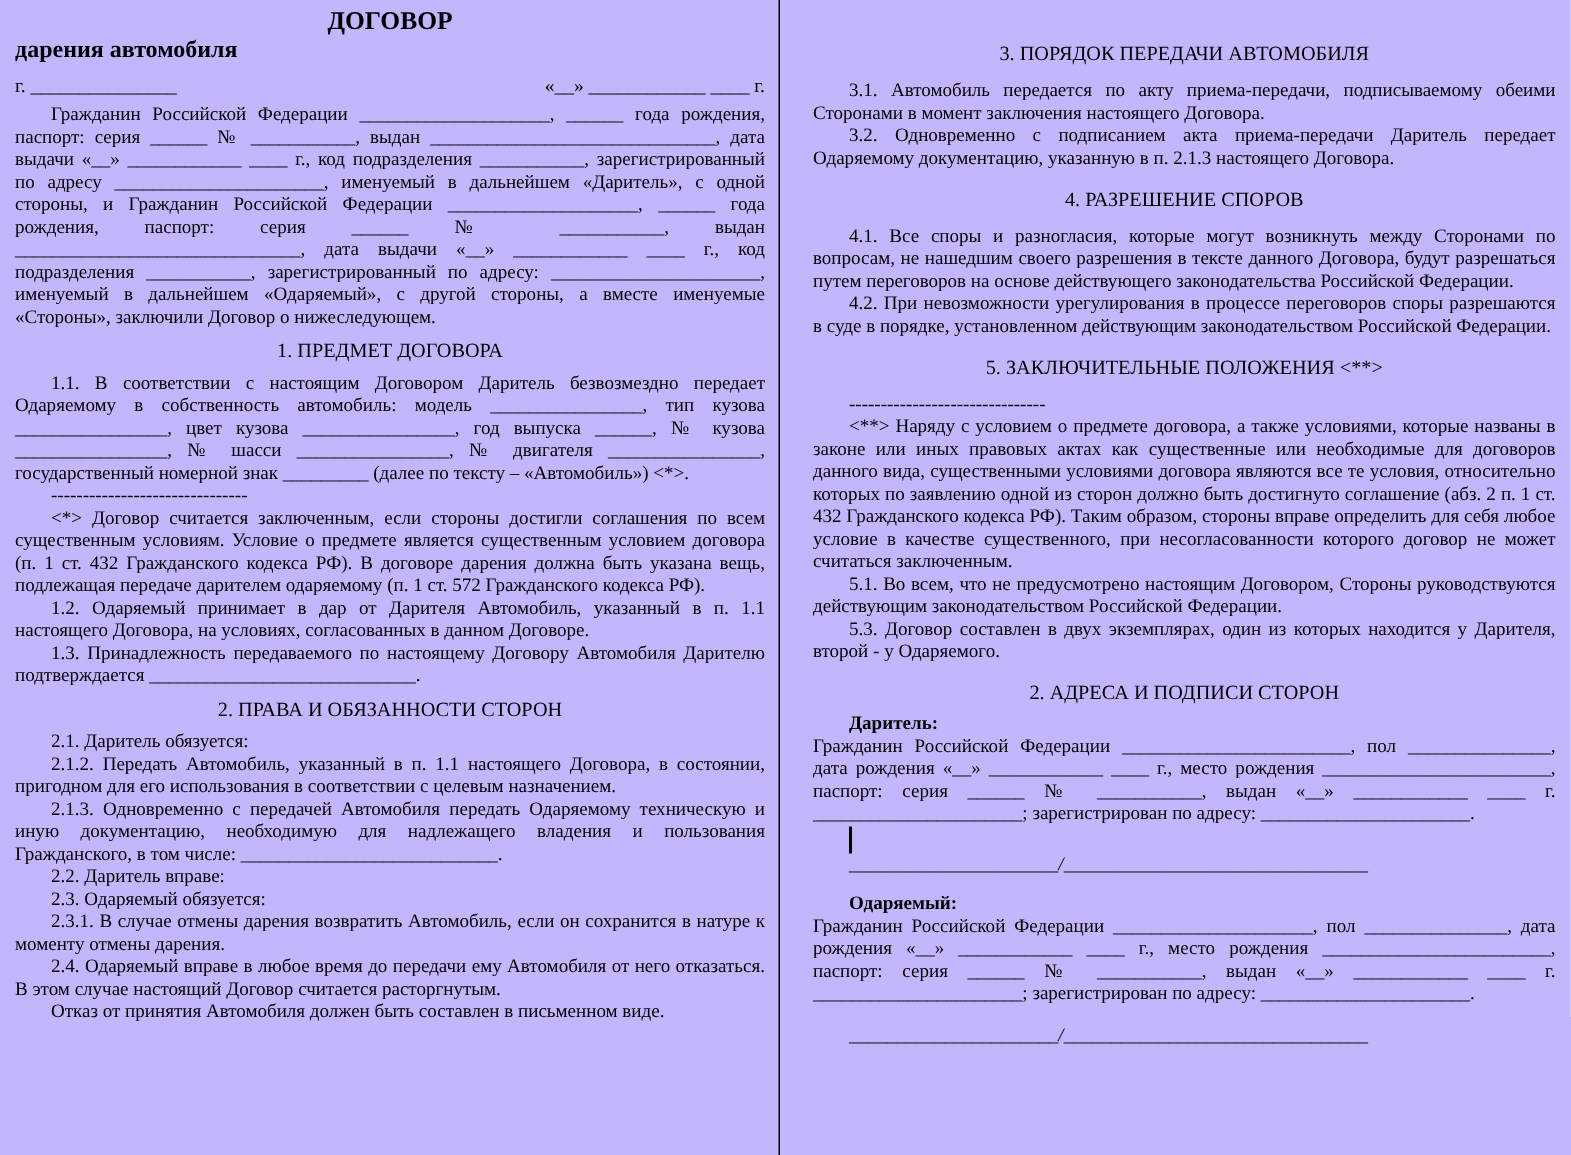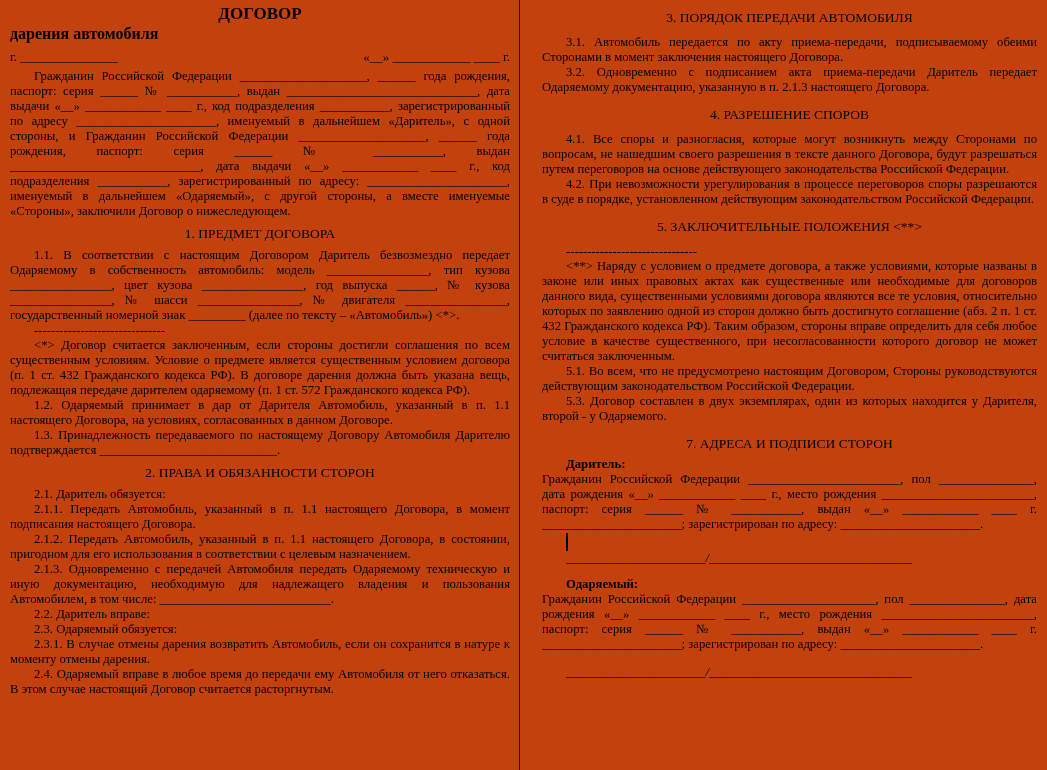--- a/index.html
+++ b/index.html
@@ -12,21 +12,21 @@
     height: 770px;
     overflow: hidden;
     font-family: "Liberation Serif", "DejaVu Serif", serif;
     color: #000;
   }
   .page {
     display: flex;
     width: 1047px;
     height: 770px;
     box-sizing: border-box;
-    background: #c2410c;
+    background: #c4b5fd;
   }
   .col { box-sizing: border-box; }
   .col-left  { width: 519px; padding: 4px 9px 0 10px; }
   .divider   { width: 1px; background: #000; height: 770px; flex: 0 0 1px; }
   .col-right { width: 527px; padding: 4px 10px 0 22px; }
 
   .doc-title {
     margin: 0;
     text-align: center;
     font-size: 17px;
@@ -55,21 +55,21 @@
   }
   .indent { text-indent: 24px; }
   h3.sec {
     margin: 7px 0;
     font-size: 13.5px;
     line-height: 15px;
     font-weight: normal;
     text-align: center;
   }
   .col-right h3.sec { margin: 12px 0 10px 0; }
-  .col-right h3.first-sec { margin-top: 6px; }
+  .col-right h3.first-sec { margin-top: 24px; }
   .col-right h3.addr-sec { margin-bottom: 6px; }
   .gap-top { margin-top: 15px; }
   .gap-top-sm { margin-top: 14px; }
   .sep-line { text-indent: 24px; text-align: left; }
   .bold-label { font-weight: bold; text-indent: 24px; text-align: left; font-family: Liberation Serif, serif; }
   .bold-label.spaced { margin-top: 11px; }
   .sig-line { text-indent: 24px; text-align: left; margin-top: 2px; font-style: italic; }
   .sig-line.spaced { margin-top: 13px; }
   .caret {
     width: 2px;
@@ -96,47 +96,47 @@
 
     <h3 class="sec">1. ПРЕДМЕТ ДОГОВОРА</h3>
     <p class="body indent">1.1. В соответствии с настоящим Договором Даритель безвозмездно передает Одаряемому в собственность автомобиль: модель ________________, тип кузова ________________, цвет кузова ________________, год выпуска ______, № кузова ________________, № шасси ________________, № двигателя ________________, государственный номерной знак _________ (далее по тексту – «Автомобиль») &lt;*&gt;.</p>
     <p class="body sep-line">-------------------------------</p>
     <p class="body indent">&lt;*&gt; Договор считается заключенным, если стороны достигли соглашения по всем существенным условиям. Условие о предмете является существенным условием договора (п. 1 ст. 432 Гражданского кодекса РФ). В договоре дарения должна быть указана вещь, подлежащая передаче дарителем одаряемому (п. 1 ст. 572 Гражданского кодекса РФ).</p>
     <p class="body indent gap-top">1.2. Одаряемый принимает в дар от Дарителя Автомобиль, указанный в п. 1.1 настоящего Договора, на условиях, согласованных в данном Договоре.</p>
     <p class="body indent">1.3. Принадлежность передаваемого по настоящему Договору Автомобиля Дарителю подтверждается ____________________________.</p>
 
     <h3 class="sec">2. ПРАВА И ОБЯЗАННОСТИ СТОРОН</h3>
     <p class="body indent">2.1. Даритель обязуется:</p>
-    <p class="body indent">2.1.1. Передать Автомобиль, указанный в п. 1.1 настоящего Договора, в момент подписания настоящего Договора.</p>
     <p class="body indent">2.1.2. Передать Автомобиль, указанный в п. 1.1 настоящего Договора, в состоянии, пригодном для его использования в соответствии с целевым назначением.</p>
-    <p class="body indent">2.1.3. Одновременно с передачей Автомобиля передать Одаряемому техническую и иную документацию, необходимую для надлежащего владения и пользования Автомобилем, в том числе: ___________________________.</p>
+    <p class="body indent">2.1.3. Одновременно с передачей Автомобиля передать Одаряемому техническую и иную документацию, необходимую для надлежащего владения и пользования Гражданского, в том числе: ___________________________.</p>
     <p class="body indent">2.2. Даритель вправе:</p>
     <p class="body indent">2.3. Одаряемый обязуется:</p>
     <p class="body indent">2.3.1. В случае отмены дарения возвратить Автомобиль, если он сохранится в натуре к моменту отмены дарения.</p>
     <p class="body indent">2.4. Одаряемый вправе в любое время до передачи ему Автомобиля от него отказаться. В этом случае настоящий Договор считается расторгнутым.</p>
+    <p class="body indent">Отказ от принятия Автомобиля должен быть составлен в письменном виде.</p>
   </div>
 
   <div class="divider"></div>
 
   <div class="col col-right">
     <h3 class="sec first-sec">3. ПОРЯДОК ПЕРЕДАЧИ АВТОМОБИЛЯ</h3>
     <p class="body indent">3.1. Автомобиль передается по акту приема-передачи, подписываемому обеими Сторонами в момент заключения настоящего Договора.</p>
     <p class="body indent">3.2. Одновременно с подписанием акта приема-передачи Даритель передает Одаряемому документацию, указанную в п. 2.1.3 настоящего Договора.</p>
 
     <h3 class="sec">4. РАЗРЕШЕНИЕ СПОРОВ</h3>
     <p class="body indent">4.1. Все споры и разногласия, которые могут возникнуть между Сторонами по вопросам, не нашедшим своего разрешения в тексте данного Договора, будут разрешаться путем переговоров на основе действующего законодательства Российской Федерации.</p>
     <p class="body indent">4.2. При невозможности урегулирования в процессе переговоров споры разрешаются в суде в порядке, установленном действующим законодательством Российской Федерации.</p>
 
     <h3 class="sec">5. ЗАКЛЮЧИТЕЛЬНЫЕ ПОЛОЖЕНИЯ &lt;**&gt;</h3>
     <p class="body sep-line gap-top-sm">-------------------------------</p>
     <p class="body indent">&lt;**&gt; Наряду с условием о предмете договора, а также условиями, которые названы в законе или иных правовых актах как существенные или необходимые для договоров данного вида, существенными условиями договора являются все те условия, относительно которых по заявлению одной из сторон должно быть достигнуто соглашение (абз. 2 п. 1 ст. 432 Гражданского кодекса РФ). Таким образом, стороны вправе определить для себя любое условие в качестве существенного, при несогласованности которого договор не может считаться заключенным.</p>
     <p class="body indent gap-top-sm">5.1. Во всем, что не предусмотрено настоящим Договором, Стороны руководствуются действующим законодательством Российской Федерации.</p>
     <p class="body indent">5.3. Договор составлен в двух экземплярах, один из которых находится у Дарителя, второй - у Одаряемого.</p>
 
-    <h3 class="sec addr-sec">7. АДРЕСА И ПОДПИСИ СТОРОН</h3>
+    <h3 class="sec addr-sec">2. АДРЕСА И ПОДПИСИ СТОРОН</h3>
     <p class="body bold-label">Даритель:</p>
     <p class="body">Гражданин Российской Федерации ________________________, пол _______________, дата рождения «__» ____________ ____ г., место рождения ________________________, паспорт: серия ______ № ___________, выдан «__» ____________ ____ г. ______________________; зарегистрирован по адресу: ______________________.</p>
     <div class="caret"></div>
     <p class="body sig-line">______________________/________________________________</p>
 
     <p class="body bold-label spaced">Одаряемый:</p>
     <p class="body">Гражданин Российской Федерации _____________________, пол _______________, дата рождения «__» ____________ ____ г., место рождения ________________________, паспорт: серия ______ № ___________, выдан «__» ____________ ____ г. ______________________; зарегистрирован по адресу: ______________________.</p>
     <p class="body sig-line spaced">______________________/________________________________</p>
   </div>
 

